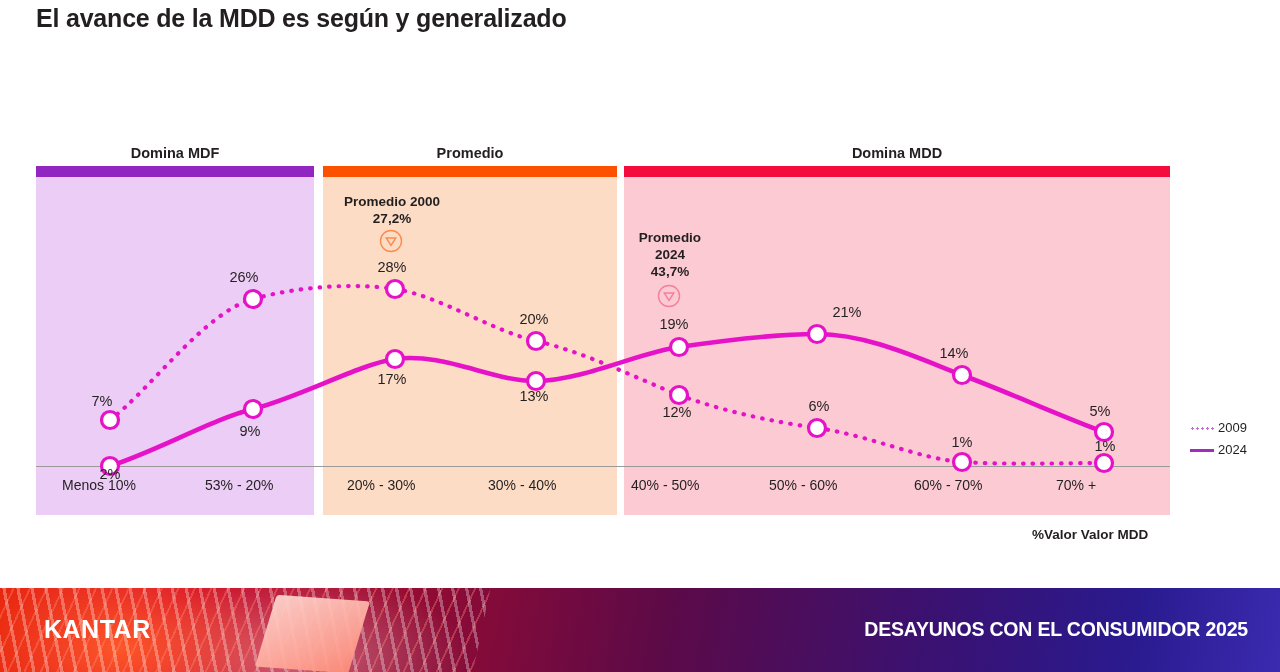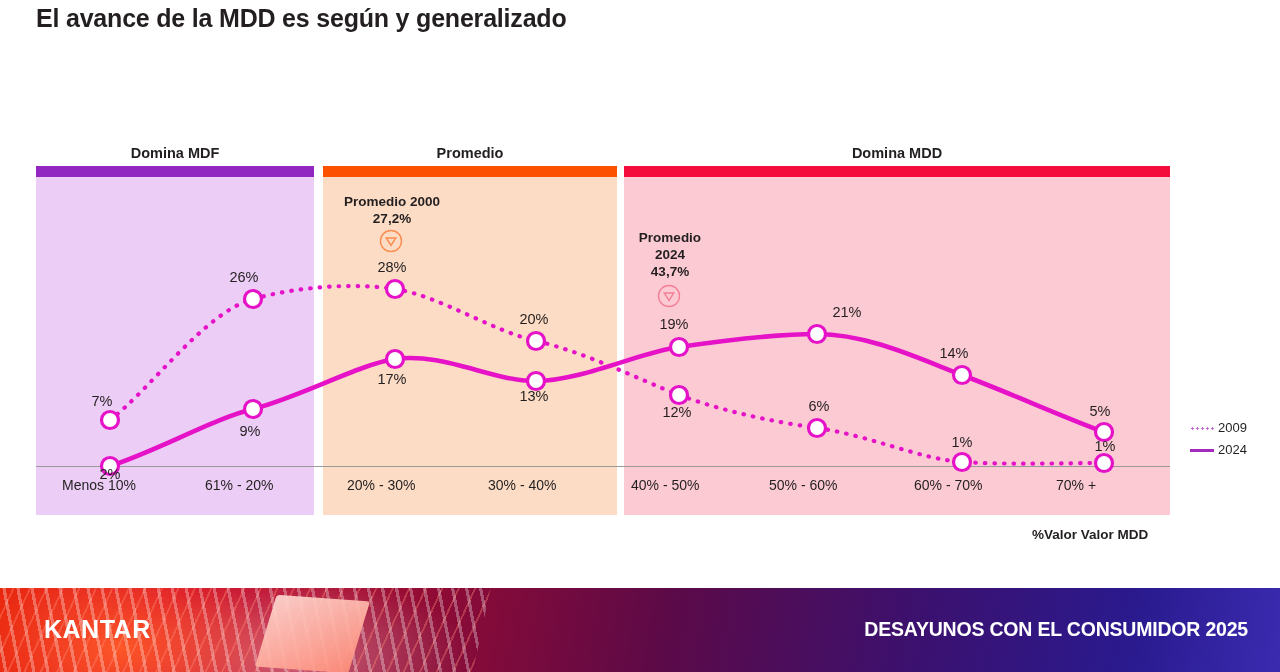--- a/index.html
+++ b/index.html
@@ -190,21 +190,21 @@
     <span>Promedio</span><br>
     <span>2024</span><br>
     <span>43,7%</span>
   </div>
   <svg class="ann-icon" style="left:657px;top:284px;" viewBox="0 0 24 24">
     <circle cx="12" cy="12" r="10.5" fill="none" stroke="#f48099" stroke-width="1.4"></circle>
     <path d="M7.2,9 L16.8,9 L12,16.4 Z" fill="none" stroke="#f48099" stroke-width="1.4"></path>
   </svg>
 
   <div class="xlab" style="left:62px;width:96px;">Menos 10%</div>
-  <div class="xlab" style="left:205px;width:96px;">61% - 20%</div>
+  <div class="xlab" style="left:205px;width:96px;">53% - 20%</div>
   <div class="xlab" style="left:347px;width:96px;">20% - 30%</div>
   <div class="xlab" style="left:488px;width:96px;">30% -  40%</div>
   <div class="xlab" style="left:631px;width:96px;">40% -  50%</div>
   <div class="xlab" style="left:769px;width:96px;">50% -  60%</div>
   <div class="xlab" style="left:914px;width:96px;">60% - 70%</div>
   <div class="xlab" style="left:1056px;width:96px;">70% +</div>
 
   <div id="axis-name">%Valor Valor MDD</div>
 
   <div id="legend">

